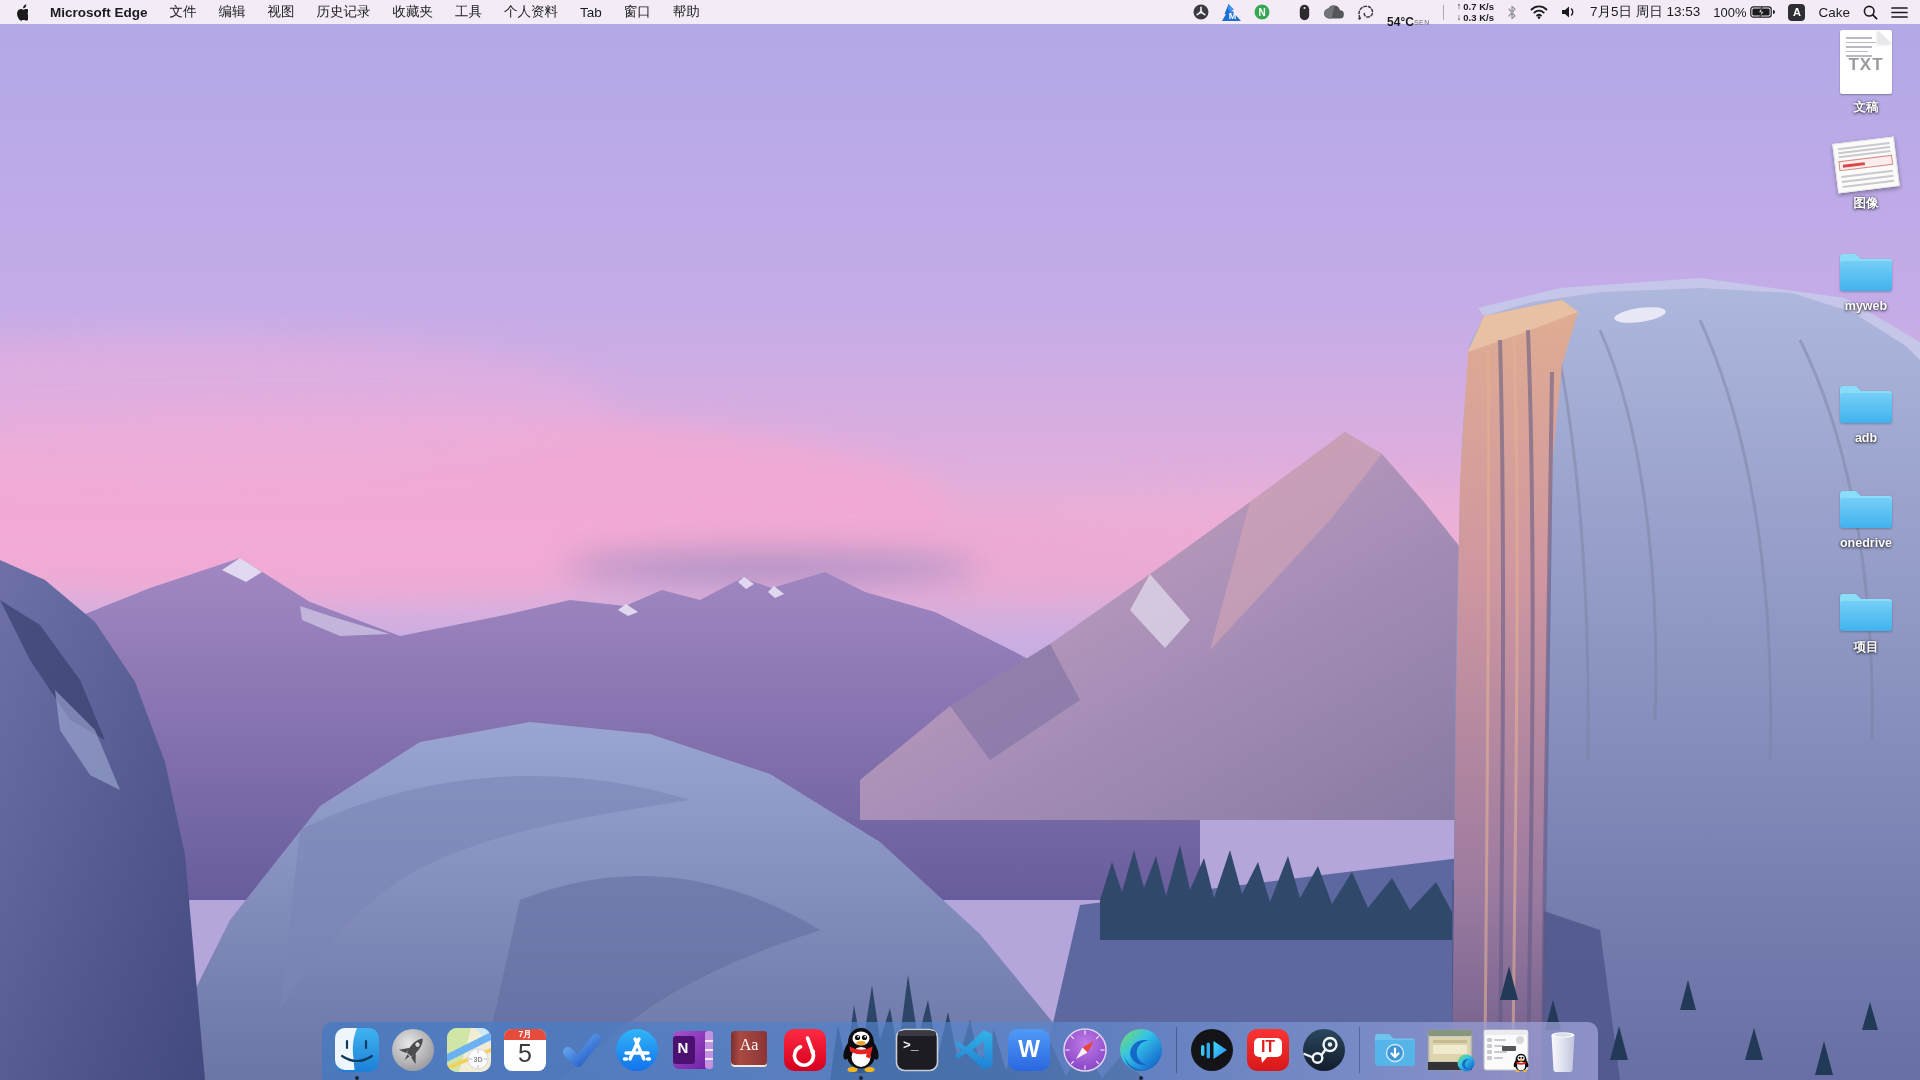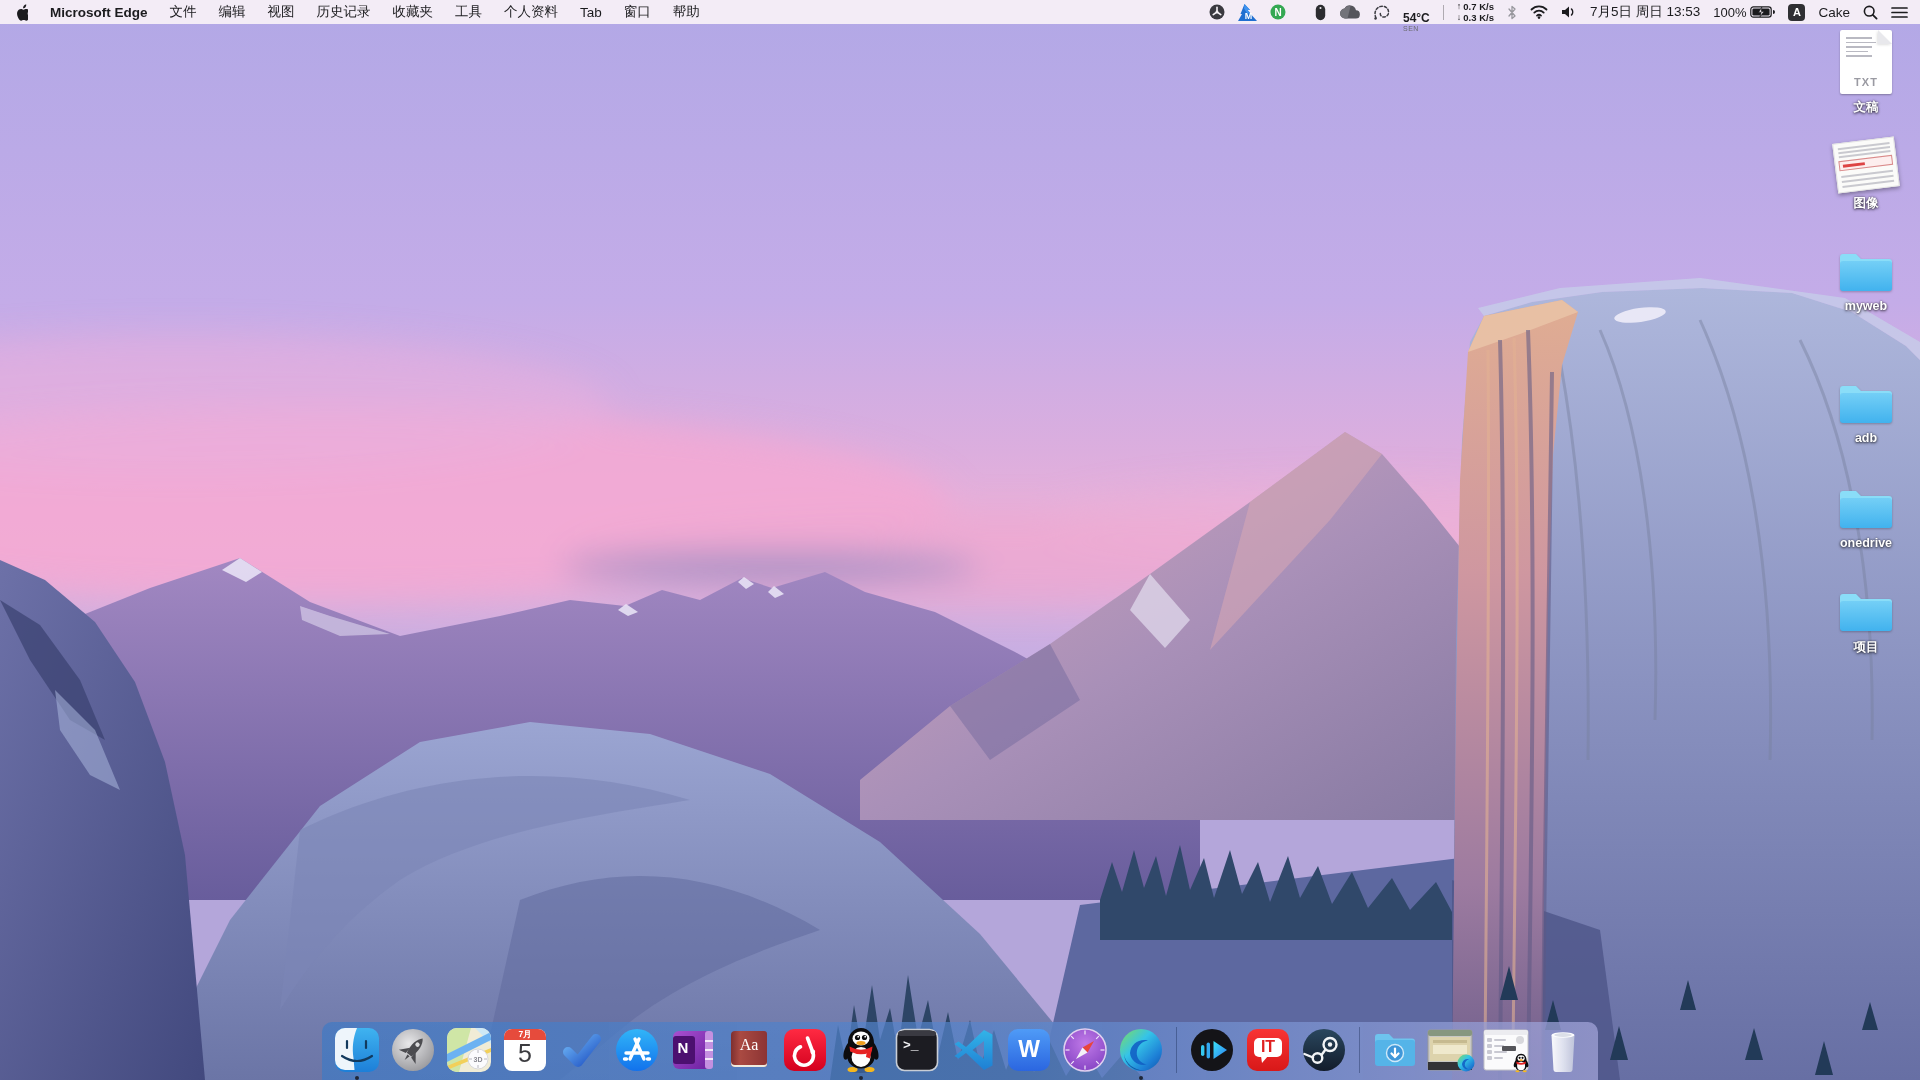--- a/index.html
+++ b/index.html
@@ -15,21 +15,21 @@
     background:rgba(246,240,247,0.94);
     display:flex; align-items:center;
     font-size:13.5px; color:#1b1b1e;
     padding:0 12px 0 14px; z-index:50;
   }
   .menubar-left { display:flex; align-items:center; gap:22px; }
   .menubar .appname { font-weight:bold; }
   .menubar-item { white-space:nowrap; cursor:default; }
   .menubar-right { margin-left:auto; display:flex; align-items:center; gap:13px; }
   .mb-ic { display:flex; align-items:center; justify-content:center; height:20px; }
-  .two-line { display:flex; flex-direction:column; line-height:1;margin-top:20px; }
+  .two-line { display:flex; flex-direction:row; align-items:center; line-height:1;margin-top:20px; }
   .temp-main { font-size:12px; font-weight:bold; color:#1b1b1e; }
   .temp-sub { font-size:7px; color:#6b6b70; letter-spacing:.5px; margin-top:1px;}
   .net-lines { display:flex; flex-direction:column; align-items:flex-start; line-height:1; gap:2px;}
   .net-row { display:flex; align-items:center; gap:2px; font-size:9.5px; font-weight:bold; color:#1b1b1e;}
   .net-row .arr { font-size:9px; }
   .mb-divider { width:1px; height:15px; background:rgba(0,0,0,.28); }
   .datetime { font-size:13.5px; }
   .battery-wrap { display:flex; align-items:center; gap:4px; }
   .battery-pct { font-size:13px; }
   .input-badge {
@@ -57,22 +57,22 @@
   }
   .txt-doc .fold {
     position:absolute; top:0; right:0; width:0; height:0;
     border-left:14px solid #e8e8ec; border-top:14px solid transparent;
     filter:drop-shadow(-1px 1px 1px rgba(0,0,0,.12));
   }
   .txt-doc .fold:before{content:"";}
   .txt-lines { position:absolute; top:7px; left:6px; display:flex; flex-direction:column; gap:3px; }
   .txt-lines i { display:block; width:26px; height:1.5px; background:#b9b9c2; }
   .txt-lines i:nth-child(2){width:30px;} .txt-lines i:nth-child(4){width:22px;}
-  .txt-badge { position:absolute; bottom:6px; width:100%; text-align:center;
-    font-size:11px; font-weight:bold; color:#9a9aa2; letter-spacing:1px;}
+  .txt-badge { position:absolute; bottom:19px; width:100%; text-align:center;
+    font-size:17px; font-weight:bold; color:#9a9aa2; letter-spacing:1px;}
   .img-doc {
     position:relative; width:62px; height:50px; background:#fbfbf9;
     transform:rotate(-7deg); border:1px solid #e2e2e2;
     box-shadow:0 2px 4px rgba(0,0,0,.35); overflow:hidden;
   }
   .img-doc .rowline { position:absolute; left:4px; right:4px; height:1.5px; background:#c9c9cf; }
   .img-doc .redband { position:absolute; left:3px; right:3px; top:17px; height:10px;
     border:1px solid #d98a8a; background:#fdeeee; }
   .img-doc .redband i{ display:block; margin:2.5px 3px; width:22px; height:3px; background:#d44; }
 

